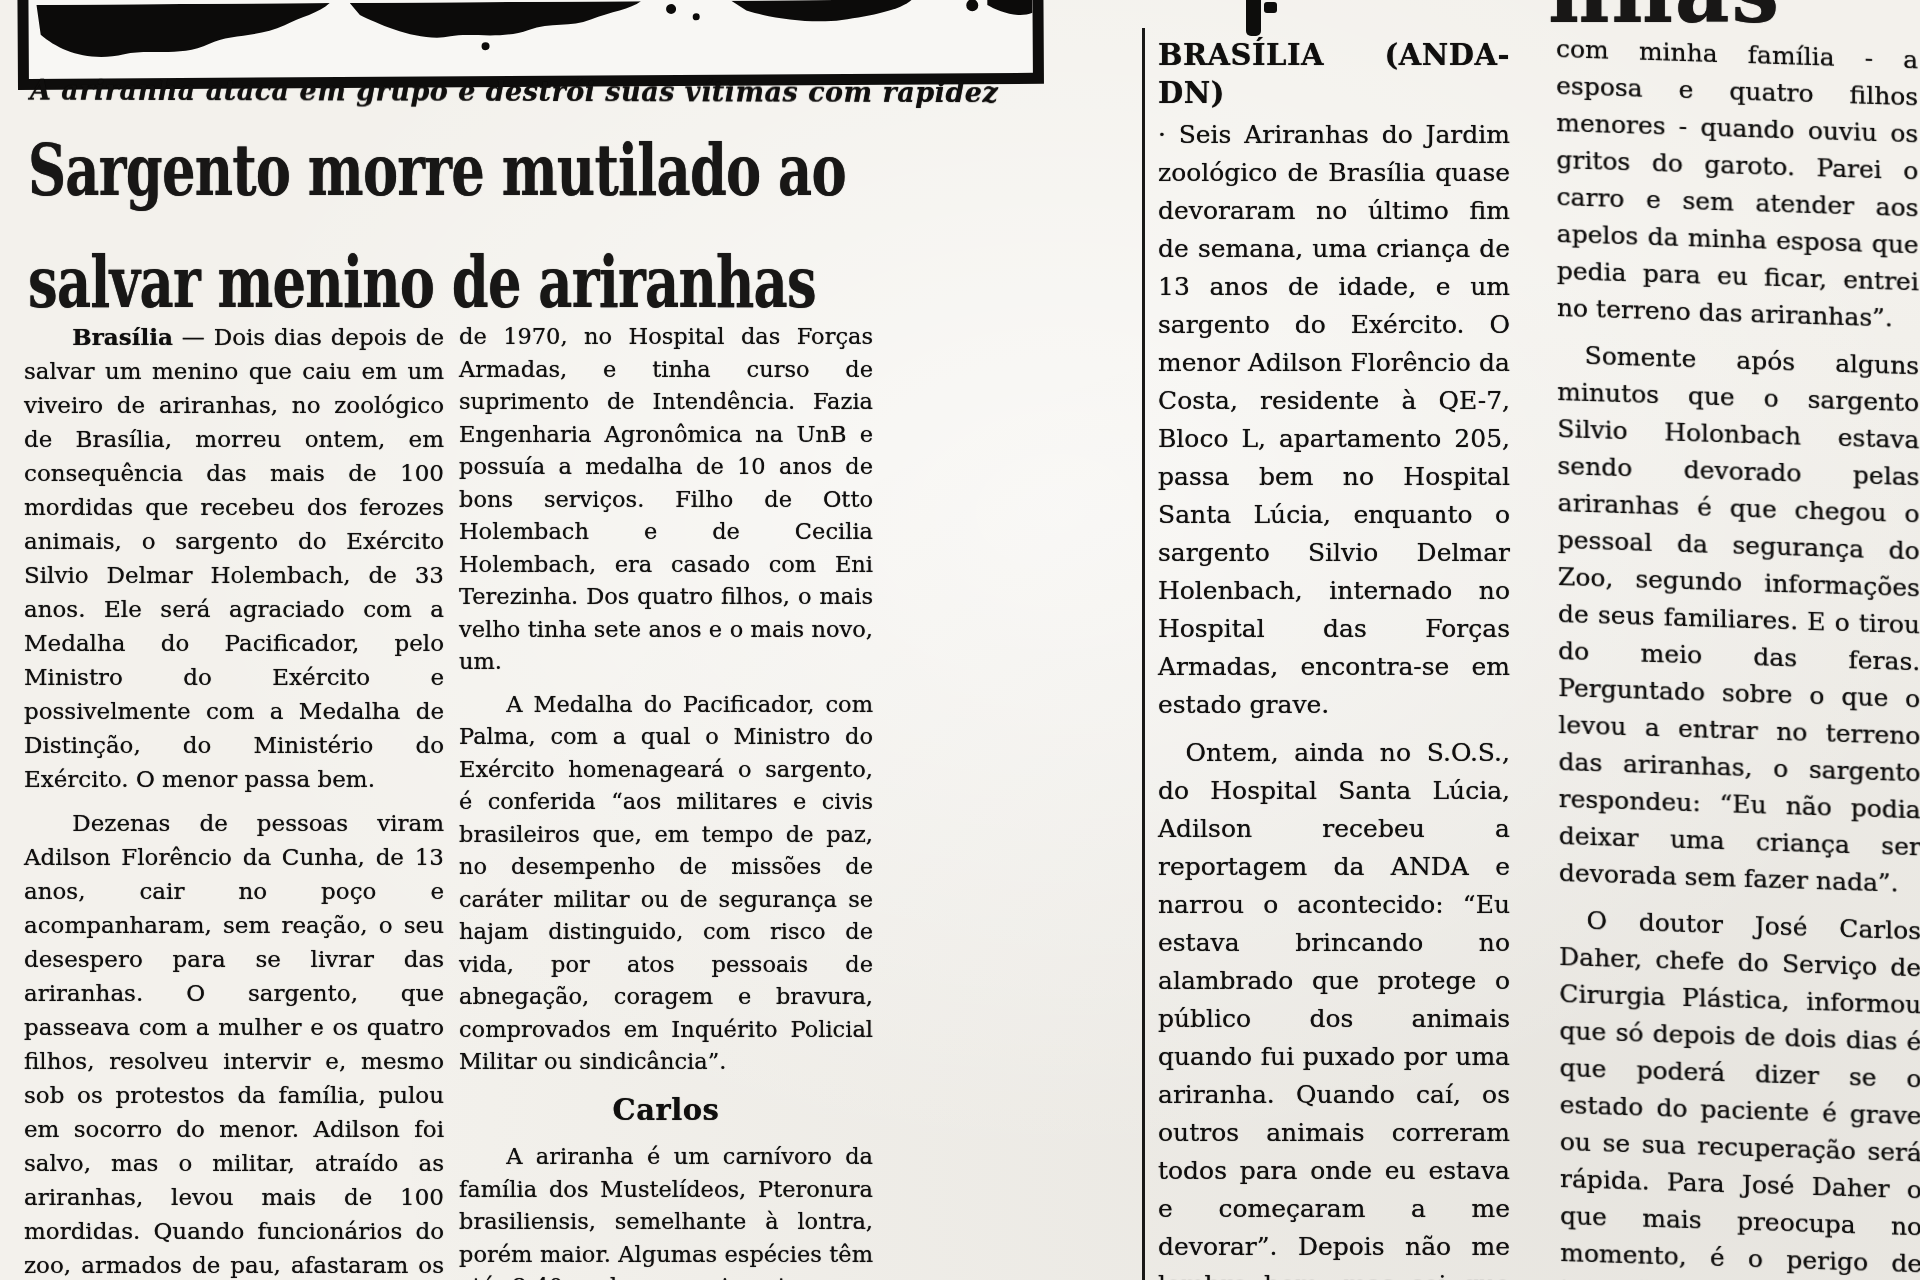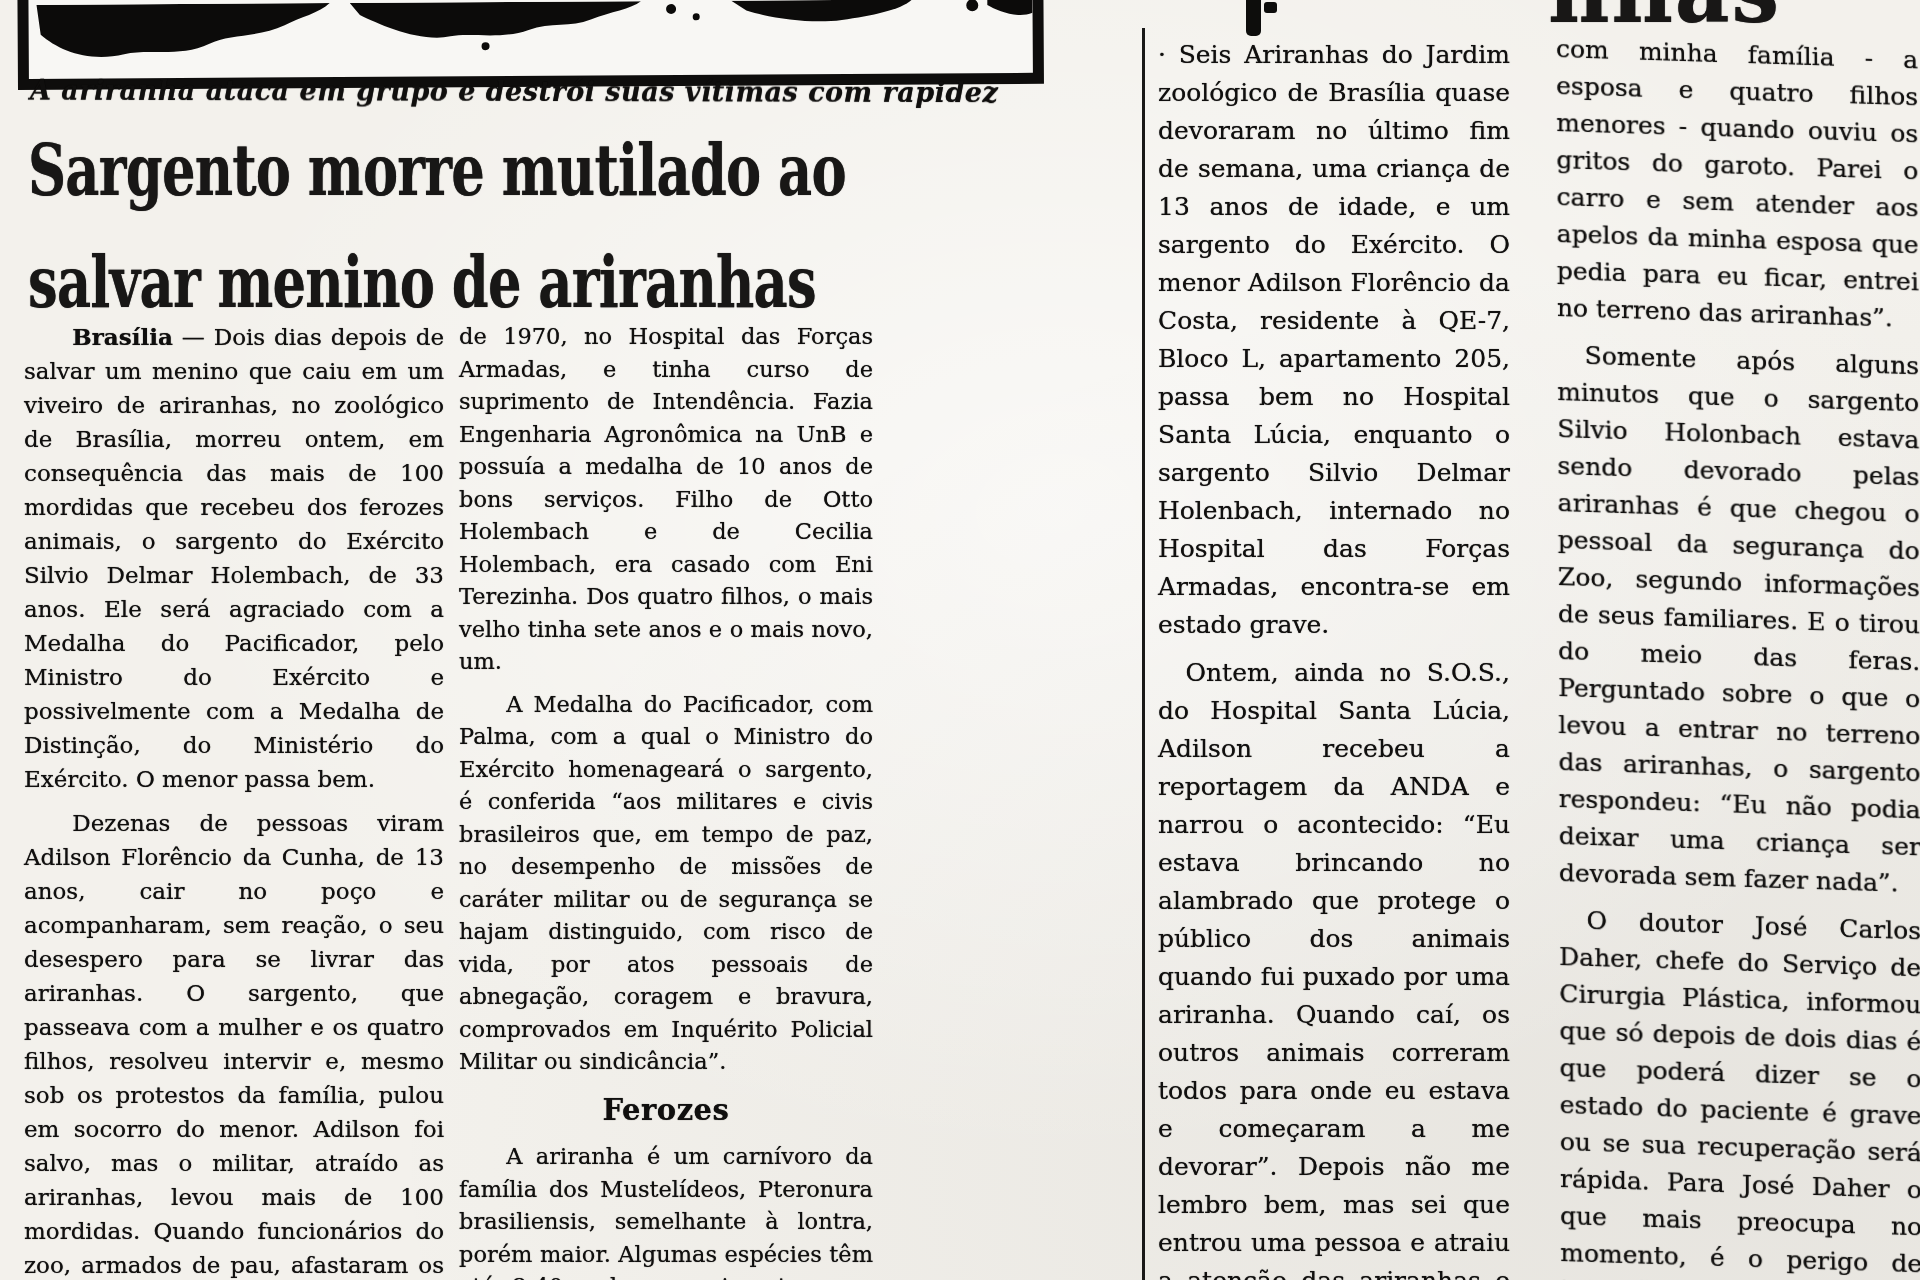--- a/index.html
+++ b/index.html
@@ -81,27 +81,28 @@
 
   <div class="col c1 ink soft">
     <p class="ind"><span class="lead">Brasília</span><span> — Dois dias depois de salvar um menino que caiu em um viveiro de ariranhas, no zoológico de Brasília, morreu ontem, em consequência das mais de 100 mordidas que recebeu dos ferozes animais, o sargento do Exército Silvio Delmar Holembach, de 33 anos. Ele será agraciado com a Medalha do Pacificador, pelo Ministro do Exército e possivelmente com a Medalha de Distinção, do Ministério do Exército. O menor passa bem.</span></p>
     <p class="ind">Dezenas de pessoas viram Adilson Florêncio da Cunha, de 13 anos, cair no poço e acompanharam, sem reação, o seu desespero para se livrar das ariranhas. O sargento, que passeava com a mulher e os quatro filhos, resolveu intervir e, mesmo sob os protestos da família, pulou em socorro do menor. Adilson foi salvo, mas o militar, atraído as ariranhas, levou mais de 100 mordidas. Quando funcionários do zoo, armados de pau, afastaram os animais, o sargento estava parcialmente mutilado.</p>
 
   </div>
 
   <div class="col c2 ink soft">
     <p>de 1970, no Hospital das Forças Armadas, e tinha curso de suprimento de Intendência. Fazia Engenharia Agronômica na UnB e possuía a medalha de 10 anos de bons serviços. Filho de Otto Holembach e de Cecilia Holembach, era casado com Eni Terezinha. Dos quatro filhos, o mais velho tinha sete anos e o mais novo, um.</p>
     <p class="ind">A Medalha do Pacificador, com Palma, com a qual o Ministro do Exército homenageará o sargento, é conferida “aos militares e civis brasileiros que, em tempo de paz, no desempenho de missões de caráter militar ou de segurança se hajam distinguido, com risco de vida, por atos pessoais de abnegação, coragem e bravura, comprovados em Inquérito Policial Militar ou sindicância”.</p>
-    <div class="subhead">Ferozes</div>
+    <div class="subhead">Carlos</div>
     <p class="ind">A ariranha é um carnívoro da família dos Mustelídeos, Pteronura brasiliensis, semelhante à lontra, porém maior. Algumas espécies têm até 2.40m de comprimento — a cauda, achatada, mede quase 1m. Tem o focinho coberto de pelos e habita os grandes rios de todo o país, principalmente os da Amazônia. Leva vida diurna, vive em bandos e nada quase sempre fazendo muito baru-</p>
   </div>
 
   <div class="vrule"></div>
 
   <div class="col c3 ink soft">
+    <span class="dateline">BRASÍLIA (ANDA-DN)</span>
     <p>· Seis Ariranhas do Jardim zoológico de Brasília quase devoraram no último fim de semana, uma criança de 13 anos de idade, e um sargento do Exército. O menor Adilson Florêncio da Costa, residente à QE-7, Bloco L, apartamento 205, passa bem no Hospital Santa Lúcia, enquanto o sargento Silvio Delmar Holenbach, internado no Hospital das Forças Armadas, encontra-se em estado grave.</p>
     <p class="ind">Ontem, ainda no S.O.S., do Hospital Santa Lúcia, Adilson recebeu a reportagem da ANDA e narrou o acontecido: “Eu estava brincando no alambrado que protege o público dos animais quando fui puxado por uma ariranha. Quando caí, os outros animais correram todos para onde eu estava e começaram a me devorar”. Depois não me lembro bem, mas sei que entrou uma pessoa e atraiu a atenção das ariranhas e elas me deixaram em paz”.</p>
 
   </div>
 
   <div class="col c4 ink soft">
     <p>com minha família - a esposa e quatro filhos menores - quando ouviu os gritos do garoto. Parei o carro e sem atender aos apelos da minha esposa que pedia para eu ficar, entrei no terreno das ariranhas”.</p>
     <p class="ind">Somente após alguns minutos que o sargento Silvio Holonbach estava sendo devorado pelas ariranhas é que chegou o pessoal da segurança do Zoo, segundo informações de seus familiares. E o tirou do meio das feras. Perguntado sobre o que o levou a entrar no terreno das ariranhas, o sargento respondeu: “Eu não podia deixar uma criança ser devorada sem fazer nada”.</p>
     <p class="ind">O doutor José Carlos Daher, chefe do Serviço de Cirurgia Plástica, informou que só depois de dois dias é que poderá dizer se o estado do paciente é grave ou se sua recuperação será rápida. Para José Daher o que mais preocupa no momento, é o perigo de infecção nas feridas.</p>
 

